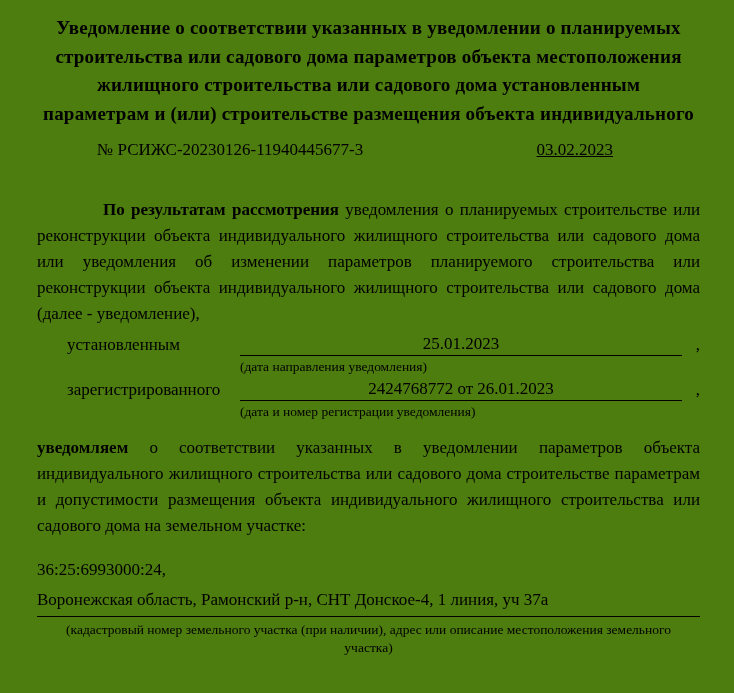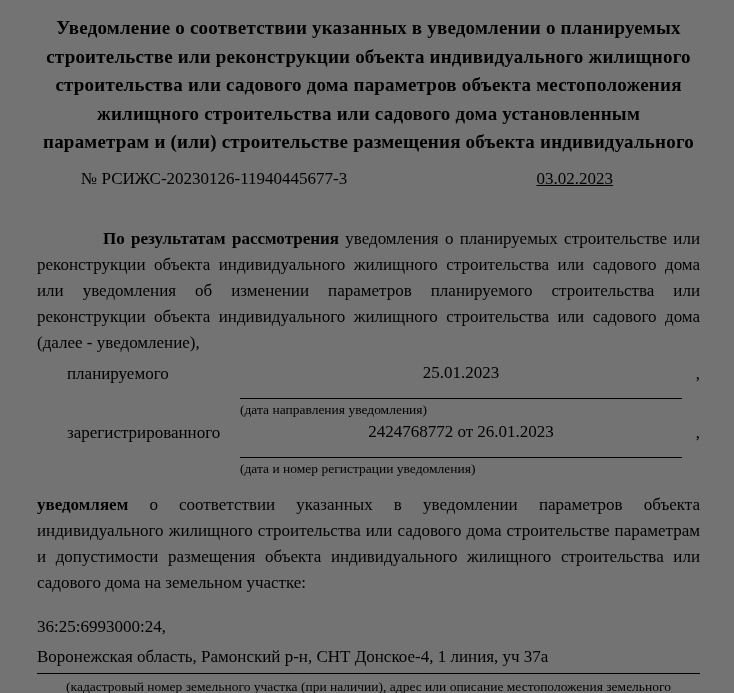--- a/index.html
+++ b/index.html
@@ -4,21 +4,21 @@
 <style>
   html, body {
     margin: 0;
     padding: 0;
     background: #ffffff;
   }
   .page {
     position: relative;
     width: 734px;
     height: 693px;
-    background: #737373;
+    background: #4d7c0f;
     color: #000000;
     font-family: "Liberation Serif", "DejaVu Serif", serif;
     box-sizing: border-box;
     padding: 14px 34px 0 37px;
     overflow: hidden;
   }
   .doc-title {
     text-align: center;
     font-weight: bold;
     font-size: 19px;
@@ -26,21 +26,21 @@
     letter-spacing: 0.2px;
   }
   .doc-title .t-line { white-space: nowrap; }
   .number-row {
     display: flex;
     justify-content: space-between;
     margin-top: 11px;
     font-size: 17px;
     line-height: 22px;
   }
-  .number-row .doc-number { margin-left: 44px; }
+  .number-row .doc-number { margin-left: 60px; }
   .number-row .doc-date   { margin-right: 87px; text-decoration: underline; }
   .para {
     font-size: 17px;
     line-height: 26px;
     text-align: justify;
   }
   .para.intro {
     margin-top: 36px;
     text-indent: 66px;
   }
@@ -60,21 +60,21 @@
     width: 173px;
     padding-left: 30px;
     box-sizing: content-box;
     padding-top: 2px;
     flex: 0 0 auto;
   }
   .field-mid { flex: 1 1 auto; }
   .field-value {
     border-bottom: 1.5px solid #000;
     text-align: center;
-    padding-bottom: 14px;
+    padding-bottom: 0;
     line-height: 22px;
   }
   .field-caption {
     font-size: 13.5px;
     line-height: 18px;
     padding-top: 2px;
   }
   .field-suffix {
     flex: 0 0 auto;
     width: 18px;
@@ -100,39 +100,38 @@
     max-width: 608px;
   }
 </style>
 </head>
 <body>
 
 <div class="page">
 
   <div class="doc-title">
     <div class="t-line">Уведомление о соответствии указанных в уведомлении о планируемых</div>
-    <div class="t-line">строительстве или реконструкции объекта индивидуального жилищного</div>
     <div class="t-line">строительства или садового дома параметров объекта местоположения</div>
     <div class="t-line">жилищного строительства или садового дома установленным</div>
     <div class="t-line">параметрам и (или) строительстве размещения объекта индивидуального</div>
   </div>
 
   <div class="number-row">
     <span class="doc-number">№ РСИЖС-20230126-11940445677-3</span>
     <span class="doc-date">03.02.2023</span>
   </div>
 
   <div class="para intro">
     <span class="bold">По результатам рассмотрения</span><span> уведомления о планируемых строительстве или реконструкции объекта индивидуального жилищного строительства или садового дома или уведомления об изменении параметров планируемого строительства или реконструкции объекта индивидуального жилищного строительства или садового дома (далее - уведомление),</span>
   </div>
 
   <div class="fields">
 
     <div class="field-row">
-      <div class="field-label">планируемого</div>
+      <div class="field-label">установленным</div>
       <div class="field-mid">
         <div class="field-value">25.01.2023</div>
         <div class="field-caption">(дата направления уведомления)</div>
       </div>
       <div class="field-suffix">,</div>
     </div>
 
     <div class="field-row">
       <div class="field-label">зарегистрированного</div>
       <div class="field-mid">

